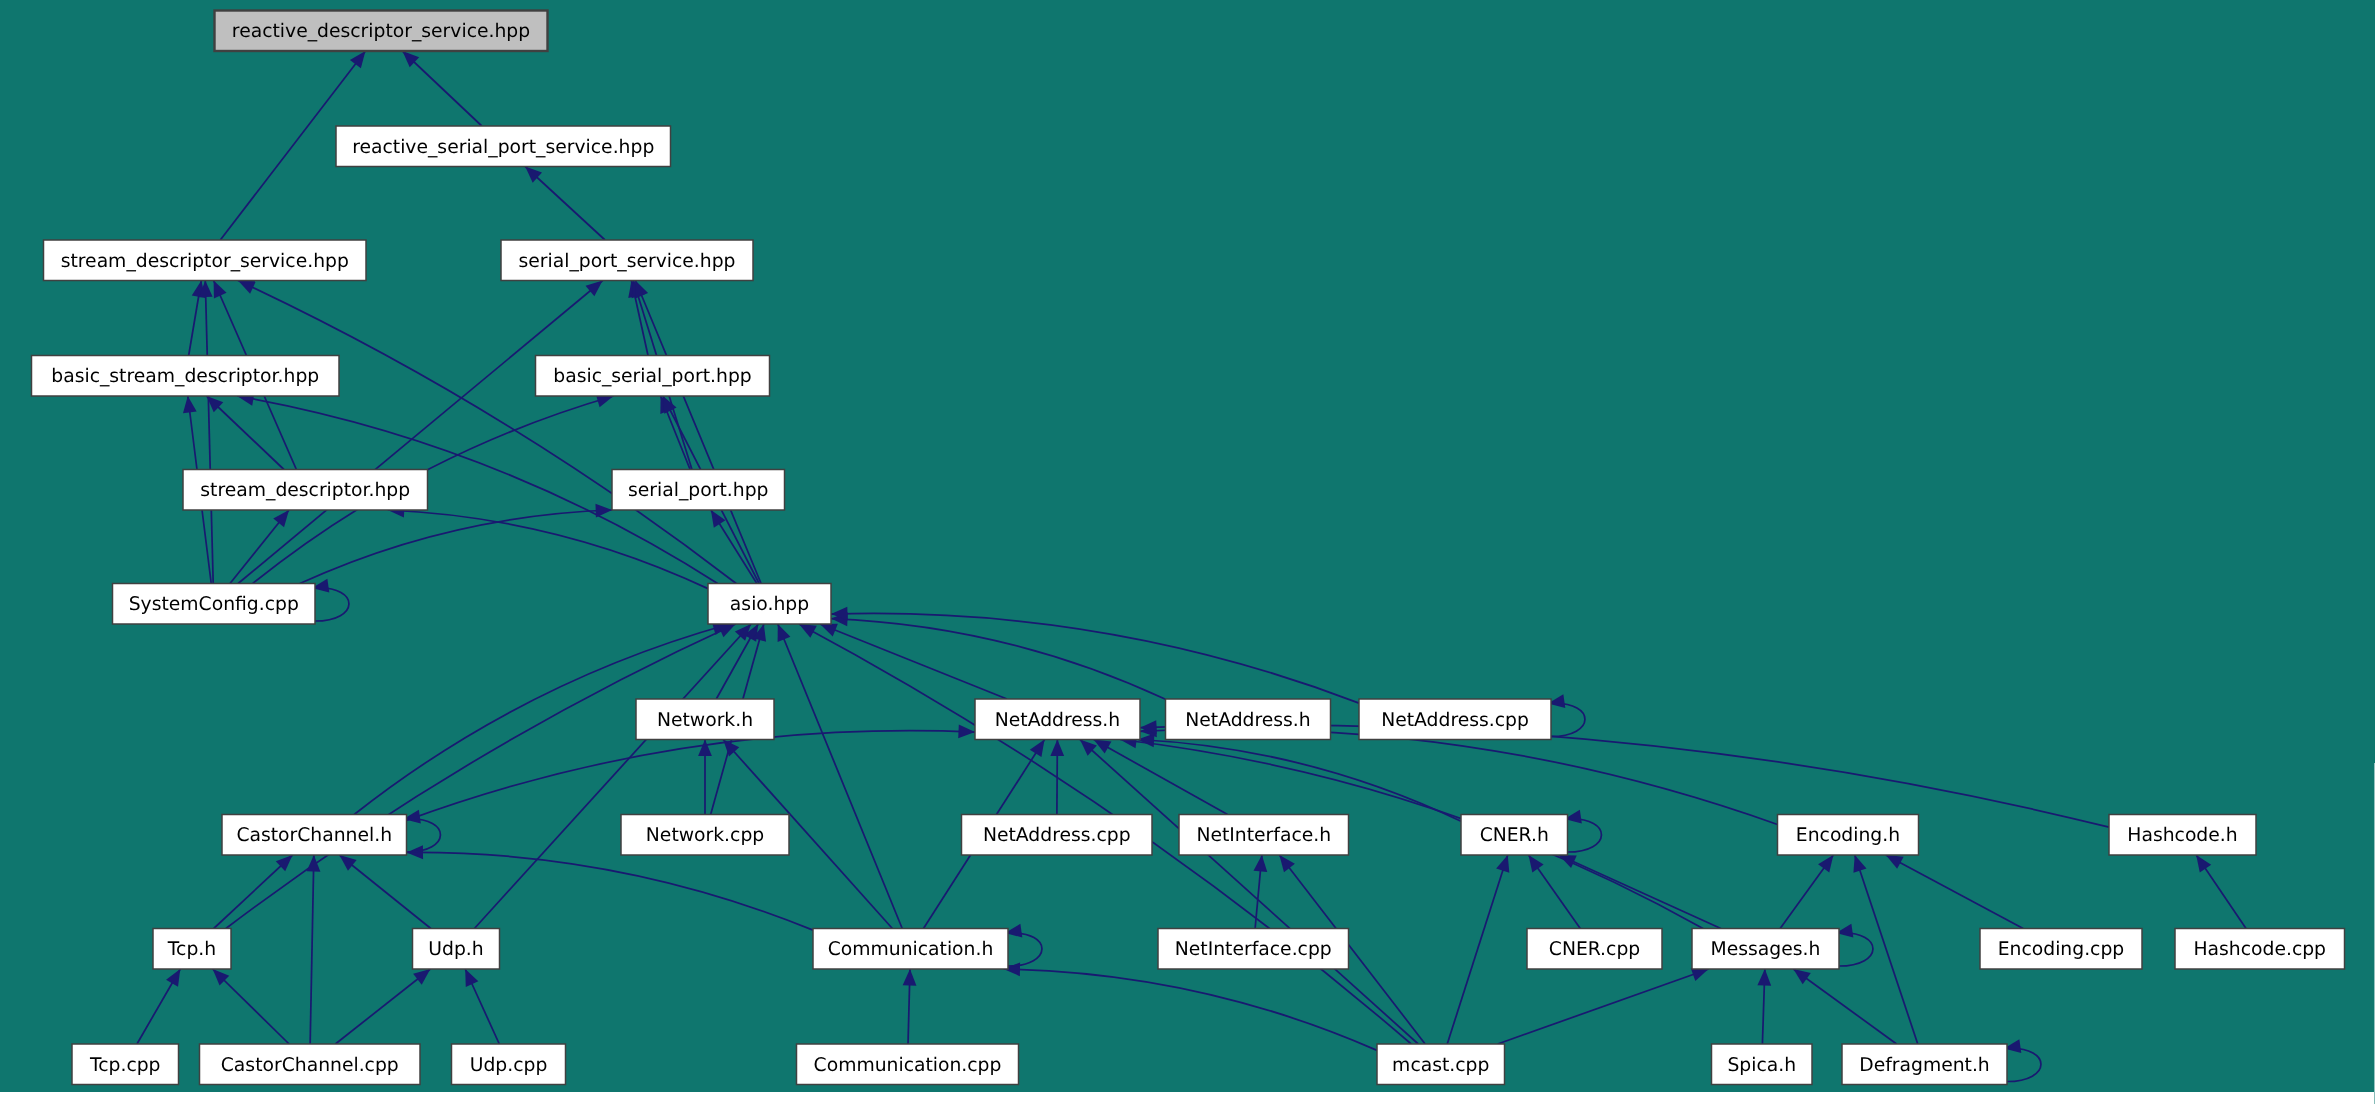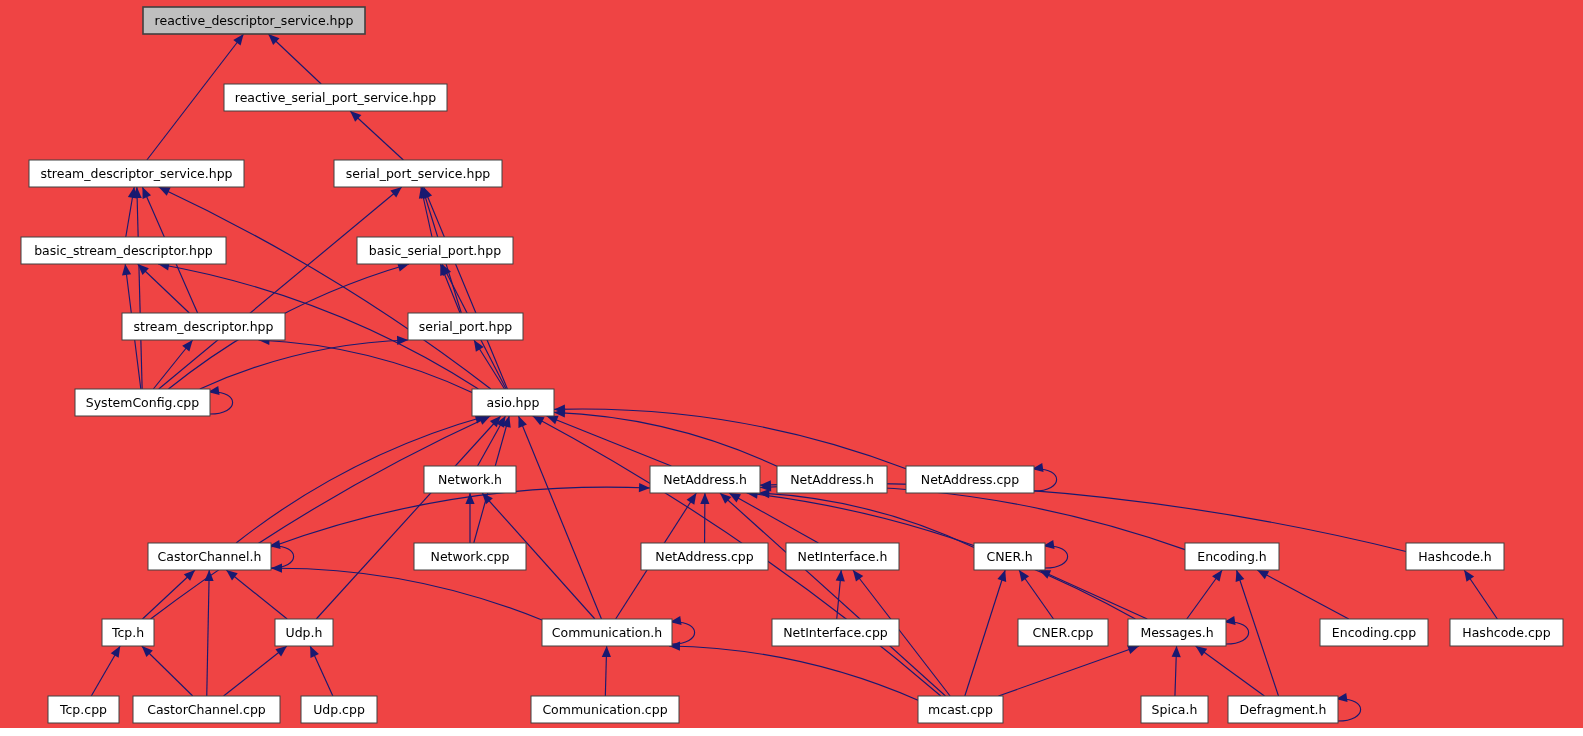--- a/index.html
+++ b/index.html
@@ -1,17 +1,17 @@
 <!DOCTYPE html>
 <html><head>
 <meta charset="utf-8">
 <style>
   html,body{margin:0;padding:0;background:#ffffff;}
   body{font-family:"DejaVu Sans","Liberation Sans",sans-serif;}
-  #graph-root{position:relative;width:1583px;height:728px;background:#ef4444;overflow:hidden;}
+  #graph-root{position:relative;width:1583px;height:728px;background:#0f766e;overflow:hidden;}
   svg.graph{position:absolute;left:0;top:0;width:1583px;height:736px;}
   .nodebox{fill:#ffffff;stroke:#404040;stroke-width:1;}
   .nodebox.root{fill:#bfbfbf;stroke:#404040;stroke-width:1.6;}
   .nodelabel{font-family:"DejaVu Sans","Liberation Sans",sans-serif;font-size:12.5px;fill:#000000;text-anchor:middle;dominant-baseline:middle;}
   .edge{fill:none;stroke:#191970;stroke-width:1.15;}
   .arrowhead{fill:#191970;stroke:none;}
 </style>
 </head>
 <body>
 

